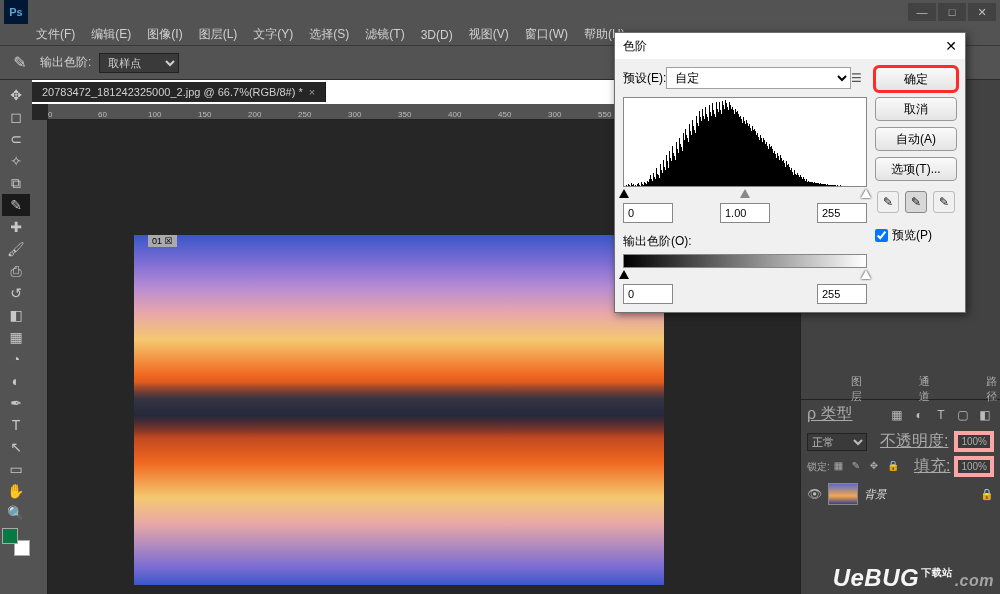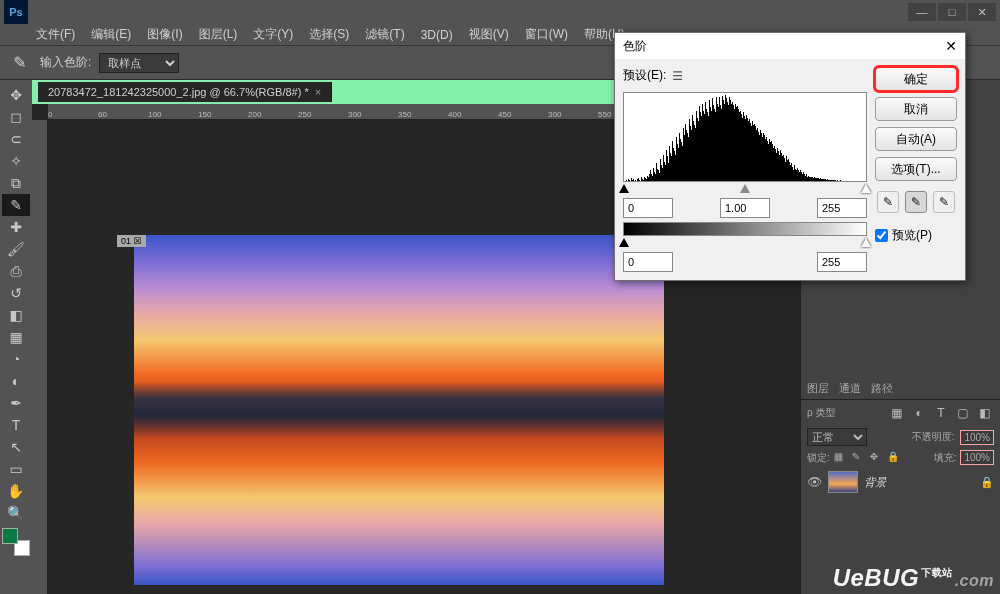--- a/index.html
+++ b/index.html
@@ -21,58 +21,58 @@
 .main-area { display: flex; height: calc(594px - 24px - 22px - 34px); position: relative; }
 
 .toolbar { width: 32px; background: #535353; display: flex; flex-direction: column; padding-top: 4px; }
 .tool { width: 28px; height: 22px; margin: 0 auto; color: #c8c8c8; display: flex; align-items: center; justify-content: center; font-size: 14px; cursor: pointer; }
 .tool.active { background: #1a1a1a; }
 .color-swatches { margin-top: 4px; position: relative; width: 28px; height: 28px; margin-left: 2px; }
 .swatch-fg { position: absolute; width: 16px; height: 16px; background: #0a7843; border: 1px solid #aaa; top: 0; left: 0; }
 .swatch-bg { position: absolute; width: 16px; height: 16px; background: #fff; border: 1px solid #aaa; bottom: 0; right: 0; }
 
 .doc-area { flex: 1; background: #262626; position: relative; }
-.tab-strip { height: 24px; background: #86efac; display: flex; align-items: center; padding-left: 6px; }
+.tab-strip { height: 24px; background: #ffffff; display: flex; align-items: center; }
 .doc-tab { background: #262626; color: #d0d0d0; font-size: 11px; padding: 4px 10px; border-right: 1px solid #1a1a1a; display: flex; align-items: center; gap: 6px; }
 .close-x { color: #999; cursor: pointer; }
 .ruler-h { position: absolute; top: 24px; left: 16px; right: 0; height: 16px; background: #535353; color: #bbb; font-size: 8px; display: flex; align-items: flex-end; overflow: hidden; border-bottom: 1px solid #222; }
 .ruler-h span { width: 50px; text-align: left; flex-shrink: 0; }
 .ruler-v { position: absolute; top: 40px; left: 0; width: 16px; bottom: 0; background: #535353; border-right: 1px solid #222; }
 .canvas-wrap { position: absolute; top: 40px; left: 16px; right: 0; bottom: 0; background: #262626; }
 .canvas-img { position: absolute; left: 86px; top: 115px; width: 530px; height: 350px; }
 .sky1 { position: absolute; inset: 0 0 50% 0; background: linear-gradient(180deg, #3a56c8 0%, #7a6cd4 15%, #b88cd4 30%, #e8a8a8 45%, #f4c870 60%, #f06820 80%, #a03020 100%); }
 .water { position: absolute; inset: 50% 0 0 0; background: linear-gradient(0deg, #3a56c8 0%, #7a6cd4 10%, #e8a8a8 35%, #f4c870 50%, #f06820 70%, #a03020 95%); }
 .mountain { position: absolute; top: 42%; left: 0; right: 0; height: 16%; background: linear-gradient(180deg, rgba(40,50,70,0.0) 0%, rgba(40,50,70,0.9) 30%, rgba(30,40,60,0.95) 60%, rgba(30,40,60,0) 100%); }
-.canvas-label { position: absolute; left: 69px; top: 115px; background: #aaa; color: #000; font-size: 9px; padding: 1px 4px; }
+.canvas-label { position: absolute; left: 100px; top: 115px; background: #aaa; color: #000; font-size: 9px; padding: 1px 4px; }
 
 .panels { width: 200px; background: #424242; border-left: 1px solid #222; position: relative; }
 .panel-tabs { height: 22px; display: flex; align-items: center; padding-left: 6px; gap: 10px; color: #aaa; font-size: 11px; border-bottom: 1px solid #222; margin-top: 298px; }
-.panel-tabs span { cursor: pointer; }
+.panel-tabs span { cursor: pointer; margin-left: 44px; }
 .filter-row { display: flex; align-items: center; gap: 4px; padding: 4px 6px; }
 .filter-icon { width: 18px; height: 18px; color: #bbb; font-size: 12px; display: flex; align-items: center; justify-content: center; }
 .blend-row { display: flex; align-items: center; padding: 2px 6px; gap: 6px; }
 .blend-sel { background: #3a3a3a; color: #bbb; border: 1px solid #222; font-size: 11px; height: 18px; width: 60px; }
-.panel-label { color: #aaa; font-size: 10px; }
-.panel-val { background: #3a3a3a; color: #aaa; font-size: 10px; padding: 1px 3px; border: 1px solid #fca5a5; }
+.panel-label { color: #aaa; font-size: 16px; text-decoration: underline; }
+.panel-val { background: #3a3a3a; color: #aaa; font-size: 10px; padding: 1px 3px; border: 4px solid #fca5a5; }
 .lock-row { display: flex; align-items: center; padding: 2px 6px; gap: 4px; color: #aaa; font-size: 10px; }
 .lock-icon { width: 14px; height: 14px; font-size: 10px; color: #aaa; }
 .layer-row { display: flex; align-items: center; padding: 4px 6px; gap: 6px; }
 .eye { color: #bbb; font-size: 12px; }
 .layer-thumb { width: 30px; height: 22px; background: linear-gradient(180deg,#5a6cc8 0%,#f4a850 60%,#3a4088 100%); border: 1px solid #888; }
 .layer-name { color: #ddd; font-size: 11px; font-style: italic; }
 .lock-ind { margin-left: auto; color: #aaa; font-size: 11px; }
 
 
 .dialog { position: absolute; left: 614px; top: 32px; width: 352px; background: #f0f0f0; border: 1px solid #707070; box-shadow: 2px 2px 8px rgba(0,0,0,0.5); }
 .dlg-title { height: 26px; background: #fff; display: flex; align-items: center; padding: 0 8px; font-size: 12px; }
 .dlg-close { margin-left: auto; cursor: pointer; font-size: 14px; }
 .dlg-body { display: flex; padding: 8px; gap: 8px; }
 .dlg-left { flex: 1; }
 .dlg-right { width: 82px; display: flex; flex-direction: column; gap: 6px; }
-.dlg-row { display: flex; align-items: center; gap: 6px; font-size: 12px; margin-bottom: 8px; }
+.dlg-row { display: flex; align-items: center; gap: 0; font-size: 12px; margin-bottom: 8px; }
 .dlg-select { flex: 1; height: 22px; border: 1px solid #a0a0a0; background: #fff; font-size: 12px; padding: 0 4px; }
 .gear { width: 16px; color: #555; }
 .histogram { height: 90px; border: 1px solid #888; background: #fff; position: relative; margin-top: 4px; overflow: hidden; }
 .histo-bar { position: absolute; bottom: 0; width: 1px; background: #000; }
 .sliders { position: relative; height: 12px; margin-top: 2px; }
 .tri { position: absolute; top: 0; width: 0; height: 0; border-left: 5px solid transparent; border-right: 5px solid transparent; }
 .tri.black { border-bottom: 9px solid #000; }
 .tri.gray { border-bottom: 9px solid #888; }
 .tri.white { border-bottom: 9px solid #fff; filter: drop-shadow(0 0 1px #000); }
 .input-row { display: flex; justify-content: space-between; margin-top: 2px; }
@@ -111,21 +111,21 @@
   <div class="menu-item">选择(S)</div>
   <div class="menu-item">滤镜(T)</div>
   <div class="menu-item">3D(D)</div>
   <div class="menu-item">视图(V)</div>
   <div class="menu-item">窗口(W)</div>
   <div class="menu-item">帮助(H)</div>
 </div>
 
 <div class="optionsbar">
   <div class="tool-icon-opt">✎</div>
-  <span class="opt-label">输入色阶:</span>
+  <span class="opt-label">输出色阶:</span>
   <select class="opt-select"><option>取样点</option></select>
 </div>
 
 <div class="main-area">
   <div class="toolbar">
     <div class="tool">✥</div>
     <div class="tool">◻</div>
     <div class="tool">⊂</div>
     <div class="tool">✧</div>
     <div class="tool">⧉</div>
@@ -228,20 +228,21 @@
 
 <div class="dialog">
   <div class="dlg-title">
     <span>色阶</span>
     <span class="dlg-close">✕</span>
   </div>
   <div class="dlg-body">
     <div class="dlg-left">
       <div class="dlg-row">
         <span>预设(E):</span>
+        <select class="dlg-select"><option>自定</option></select>
         <span class="gear">☰</span>
       </div>
       <div class="histogram" id="histo">
           <div class="histo-bar" style="left: 0%; height: 0px;"></div>
           <div class="histo-bar" style="left: 0.390625%; height: 0px;"></div>
           <div class="histo-bar" style="left: 0.78125%; height: 0.88px;"></div>
           <div class="histo-bar" style="left: 1.17188%; height: 0px;"></div>
           <div class="histo-bar" style="left: 1.5625%; height: 1.76px;"></div>
           <div class="histo-bar" style="left: 1.95312%; height: 0.88px;"></div>
           <div class="histo-bar" style="left: 2.34375%; height: 0px;"></div>
@@ -498,20 +499,21 @@
       <div class="sliders">
         <div class="tri black" style="left:-4px"></div>
         <div class="tri gray" style="left:calc(50% - 5px)"></div>
         <div class="tri white" style="right:-4px"></div>
       </div>
       <div class="input-row">
         <input class="num-input" value="0" style="">
         <input class="num-input" value="1.00" style="">
         <input class="num-input" value="255" style="">
       </div>
+      <div class="out-label">输出色阶(O):</div>
       <div class="gradient-bar"></div>
       <div class="sliders">
         <div class="tri black" style="left:-4px"></div>
         <div class="tri white" style="right:-4px"></div>
       </div>
       <div class="input-row">
         <input class="num-input" value="0" style="">
         <input class="num-input" value="255" style="">
       </div>
     </div>

